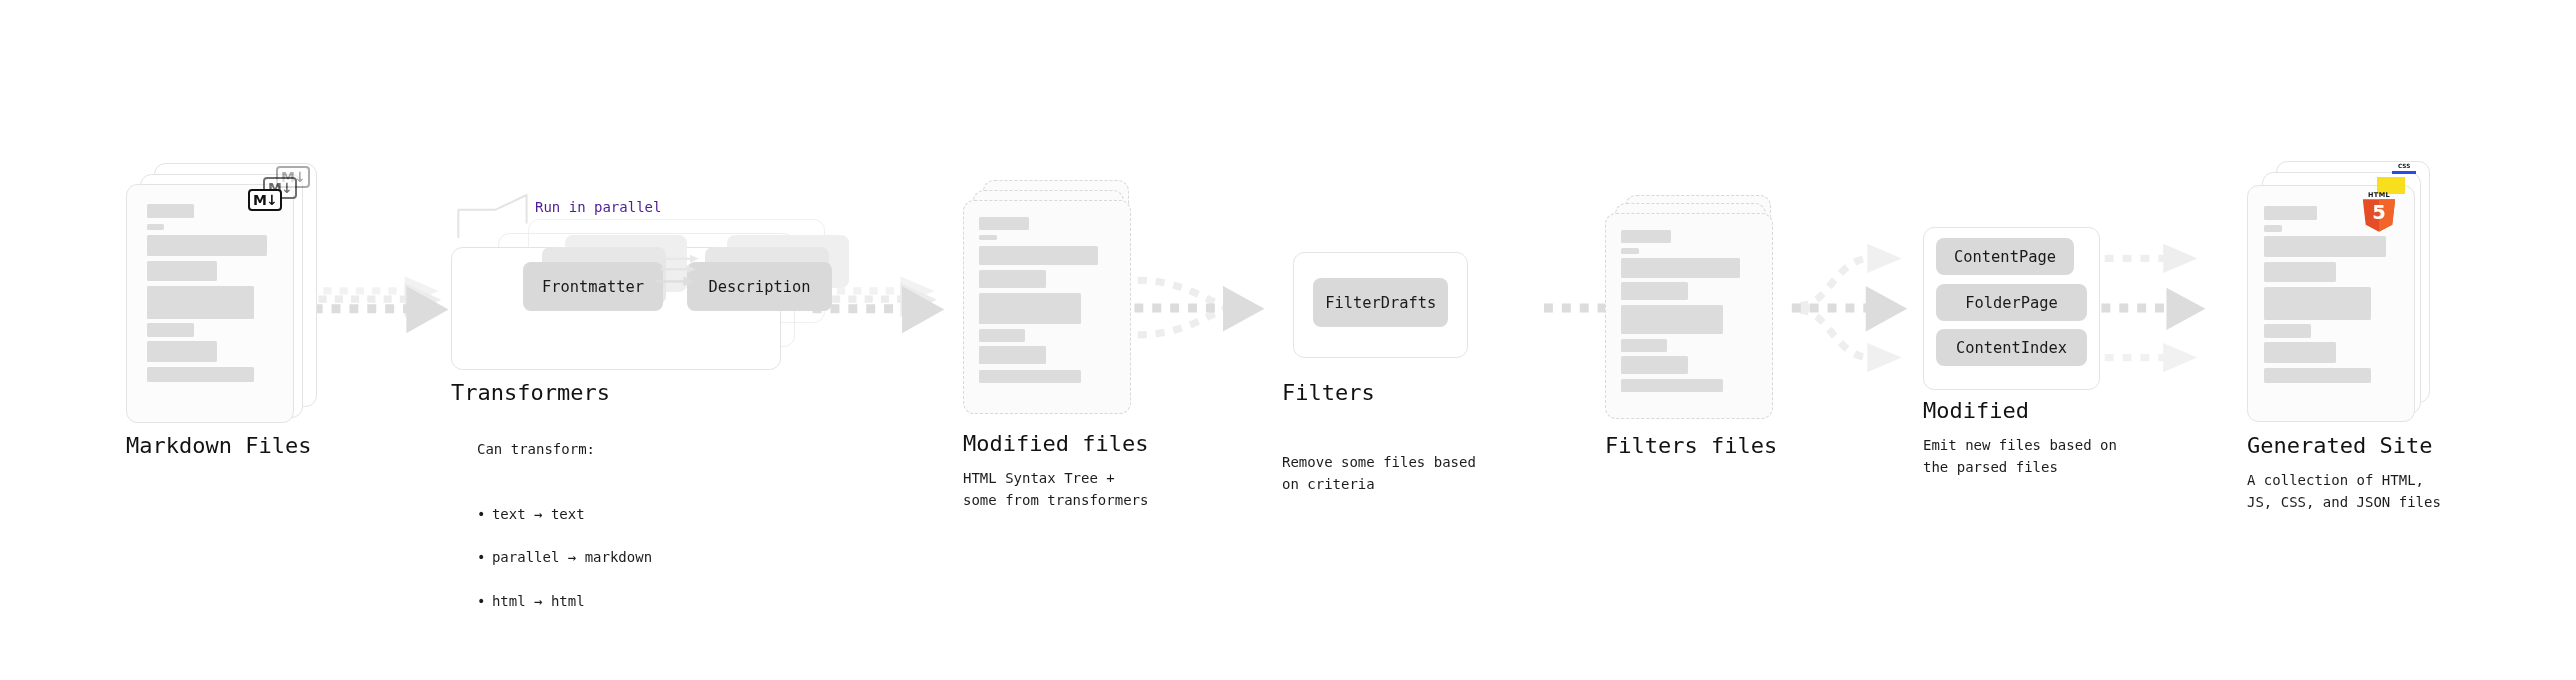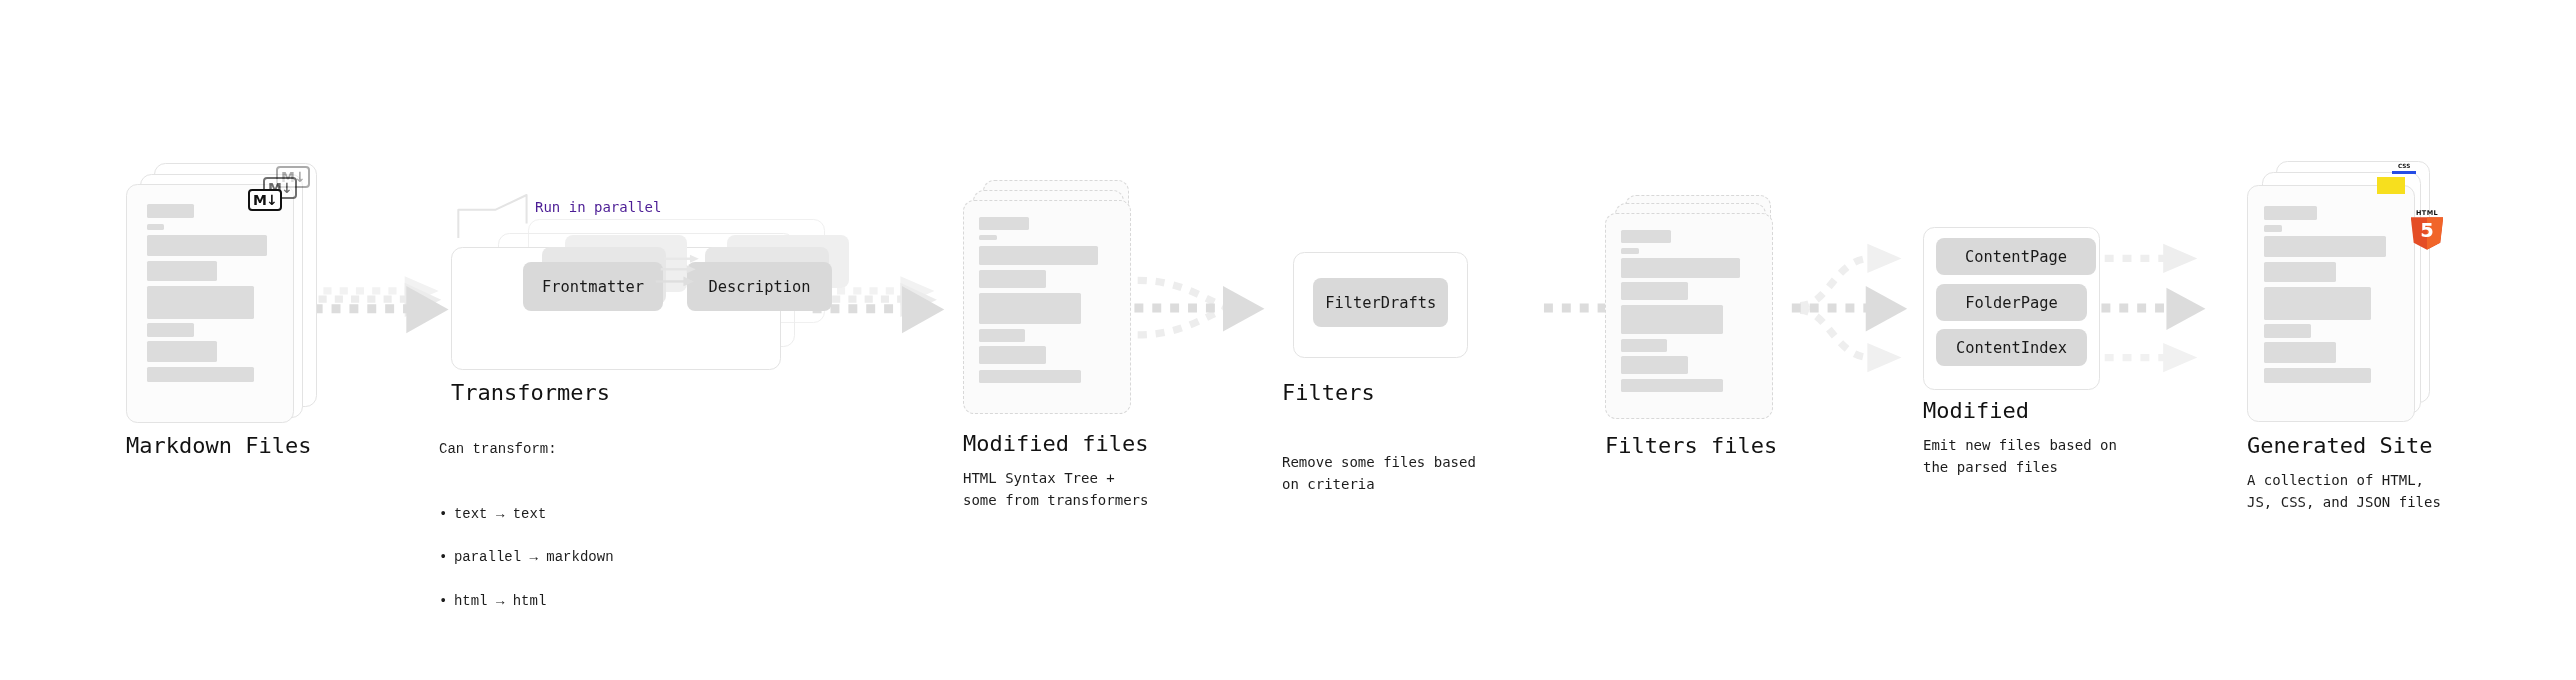--- a/index.html
+++ b/index.html
@@ -272,21 +272,21 @@
       <polygon points="294,39 305,44 294,49" fill="#e8e8e8"></polygon>
       <line x1="258" y1="57" x2="292" y2="57" stroke="#e4e4e4" stroke-width="3"></line>
       <polygon points="290,52 301,57 290,62" fill="#e4e4e4"></polygon>
       <line x1="252" y1="72" x2="288" y2="72" stroke="#dedede" stroke-width="3"></line>
       <polygon points="286,66 299,72 286,78" fill="#dedede"></polygon>
     </svg>
   </div>
 
   <div class="sec-title" style="left:451px; top:380px;">Transformers</div>
 
-  <div class="sec-sub" style="left:439px; top:417px;font-family:Liberation Mono, monospace;">
+  <div class="sec-sub" style="left:477px; top:417px;">
     <div>Can transform:</div>
     <ul>
       <li>text → text</li>
       <li>parallel → markdown</li>
       <li>html → html</li>
     </ul>
   </div>
 
   <div class="doc-stack" style="left:963px; top:180px; width:187px; height:236px;">
     <div class="doc-card dashed" style="left:20.3px; top:0px; width:146px; height:215px;"></div>
@@ -332,21 +332,21 @@
         <div class="bar" style="left:14.6px; top:142px; width:67px; height:18px;"></div>
         <div class="bar" style="left:14.6px; top:165px; width:102px; height:13px;"></div>
       </div>
     </div>
   </div>
 
   <div class="sec-title" style="left:1605px; top:433px;">Filters files</div>
 
   <div style="position:absolute; left:1923px; top:227px; width:195px; height:171px;">
     <div class="proc-box" style="left:0px; top:0px; width:177px; height:163px;"></div>
-    <div class="pill" style="left:13px; top:11.4px; width:160px; height:37px;">ContentPage</div>
+    <div class="pill" style="left:13px; top:11.4px; width:138px; height:37px;">ContentPage</div>
     <div class="pill" style="left:13px; top:57px; width:151px; height:37px;">FolderPage</div>
     <div class="pill" style="left:13px; top:102px; width:151px; height:37px;">ContentIndex</div>
   </div>
 
   <div class="sec-title" style="left:1923px; top:398px;">Modified</div>
   <div class="sec-sub" style="left:1923px; top:435px;">Emit new files based on
 the parsed files</div>
 
   <div class="doc-stack" style="left:2247px; top:161px; width:203px; height:260px;">
 
@@ -366,21 +366,21 @@
       </div>
     </div>
 
     <div class="badge css-badge" style="left:145px; top:3.3px;">
       <div class="css-word">CSS</div>
       <div class="css-bar"></div>
     </div>
 
     <div class="badge js-badge" style="left:130px; top:16.3px;"></div>
 
-    <div class="badge html5-badge" style="left:114px; top:49px;margin-left:48px;">
+    <div class="badge html5-badge" style="left:114px; top:31px;">
       <div class="html5-word">HTML</div>
       <div class="html5-shield">
         <div class="html5-five">5</div>
       </div>
     </div>
   </div>
 
   <div class="sec-title" style="left:2247px; top:433px;">Generated Site</div>
   <div class="sec-sub" style="left:2247px; top:470px;">A collection of HTML,
 JS, CSS, and JSON files</div>

